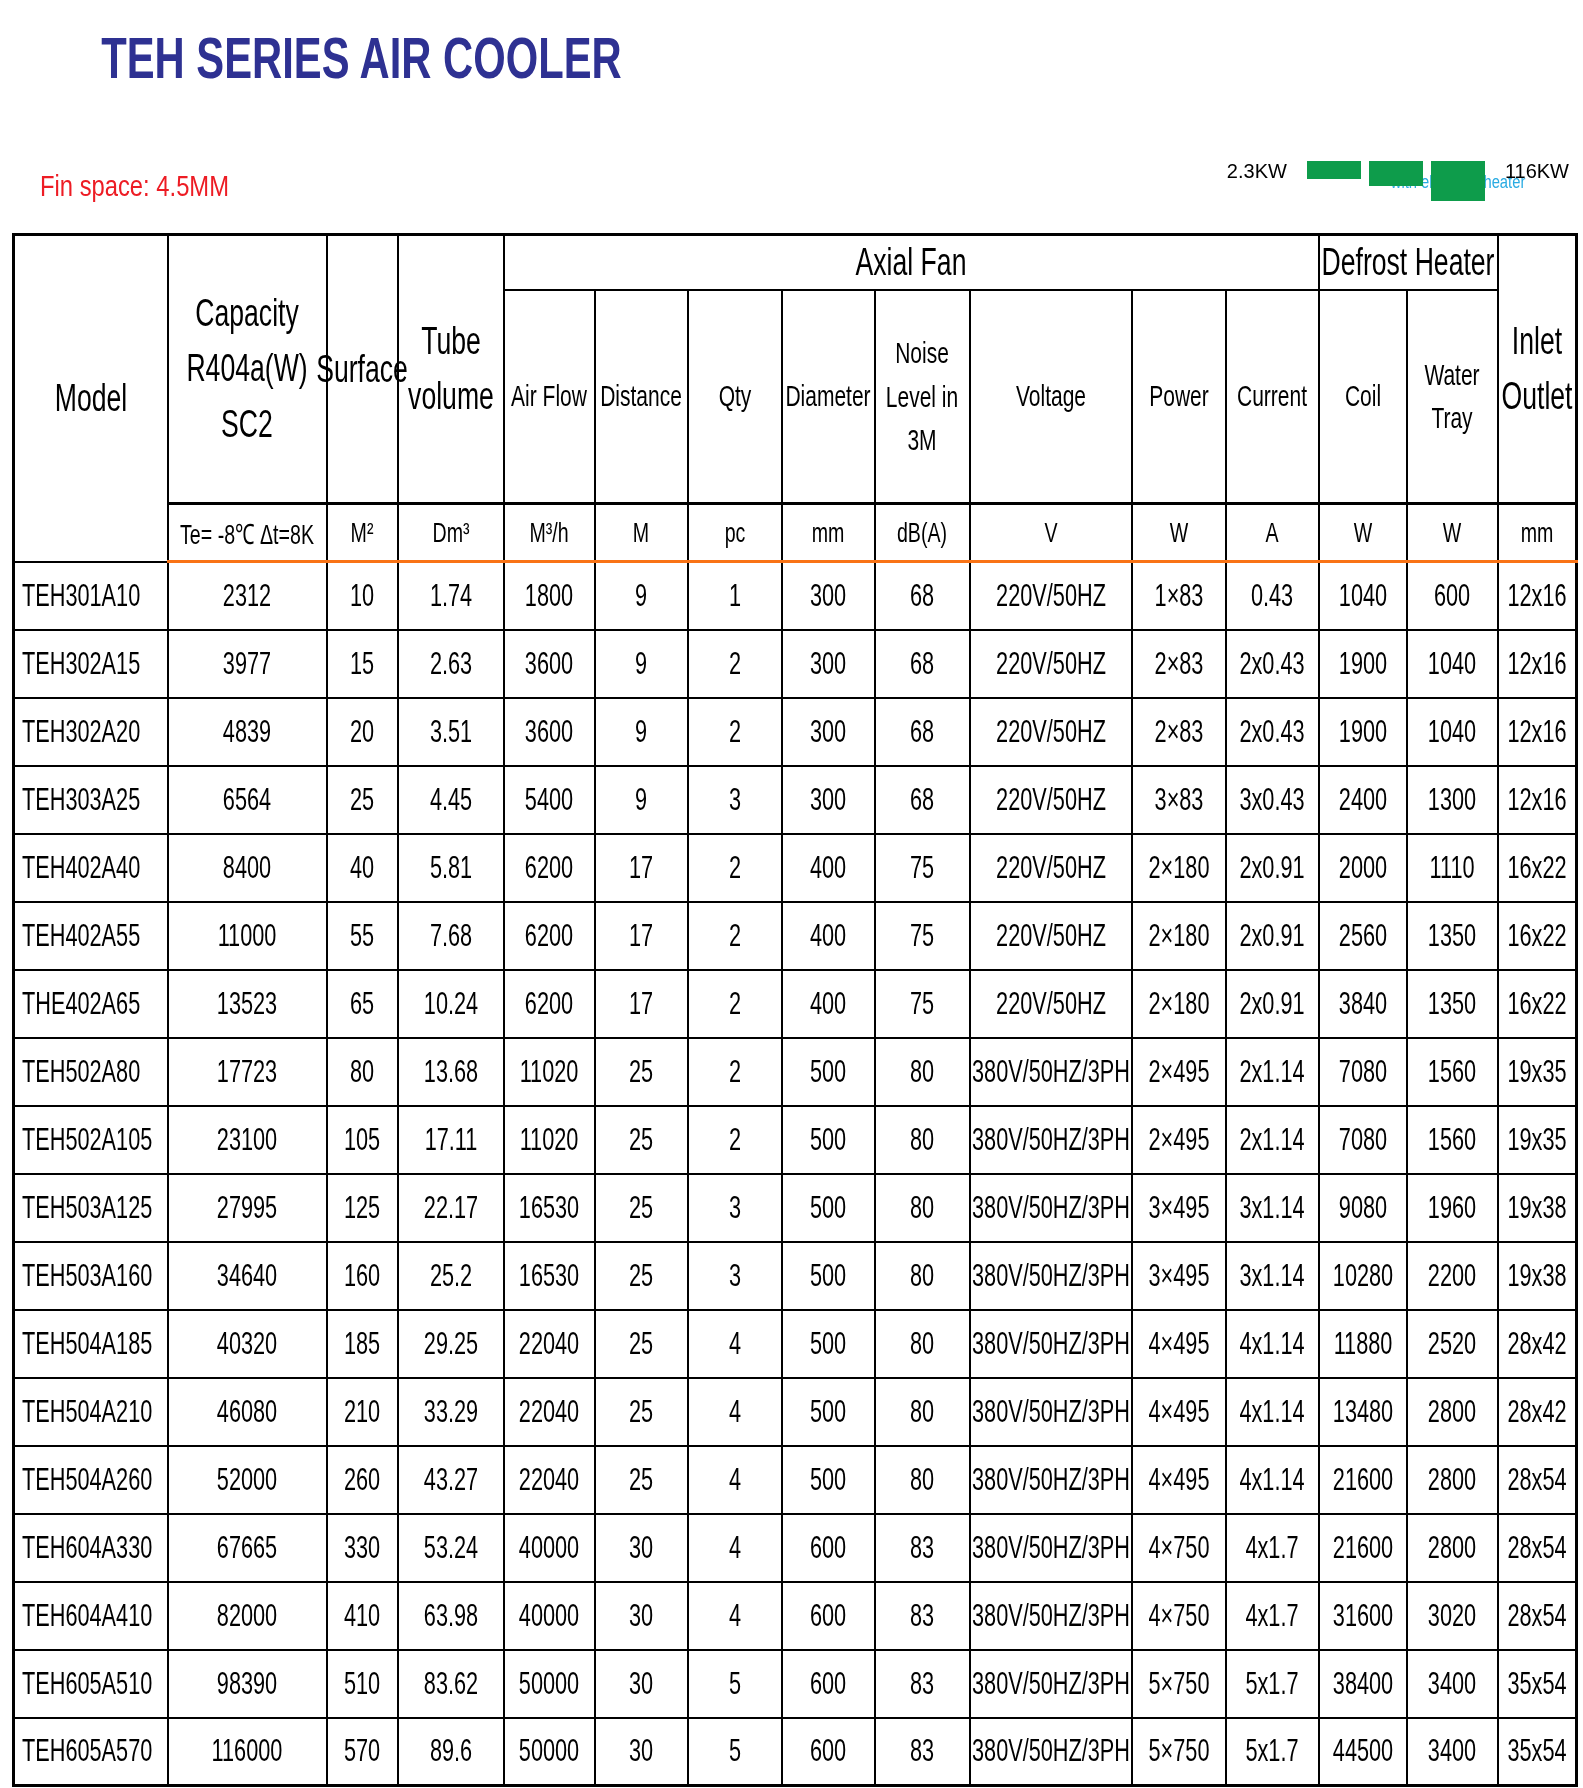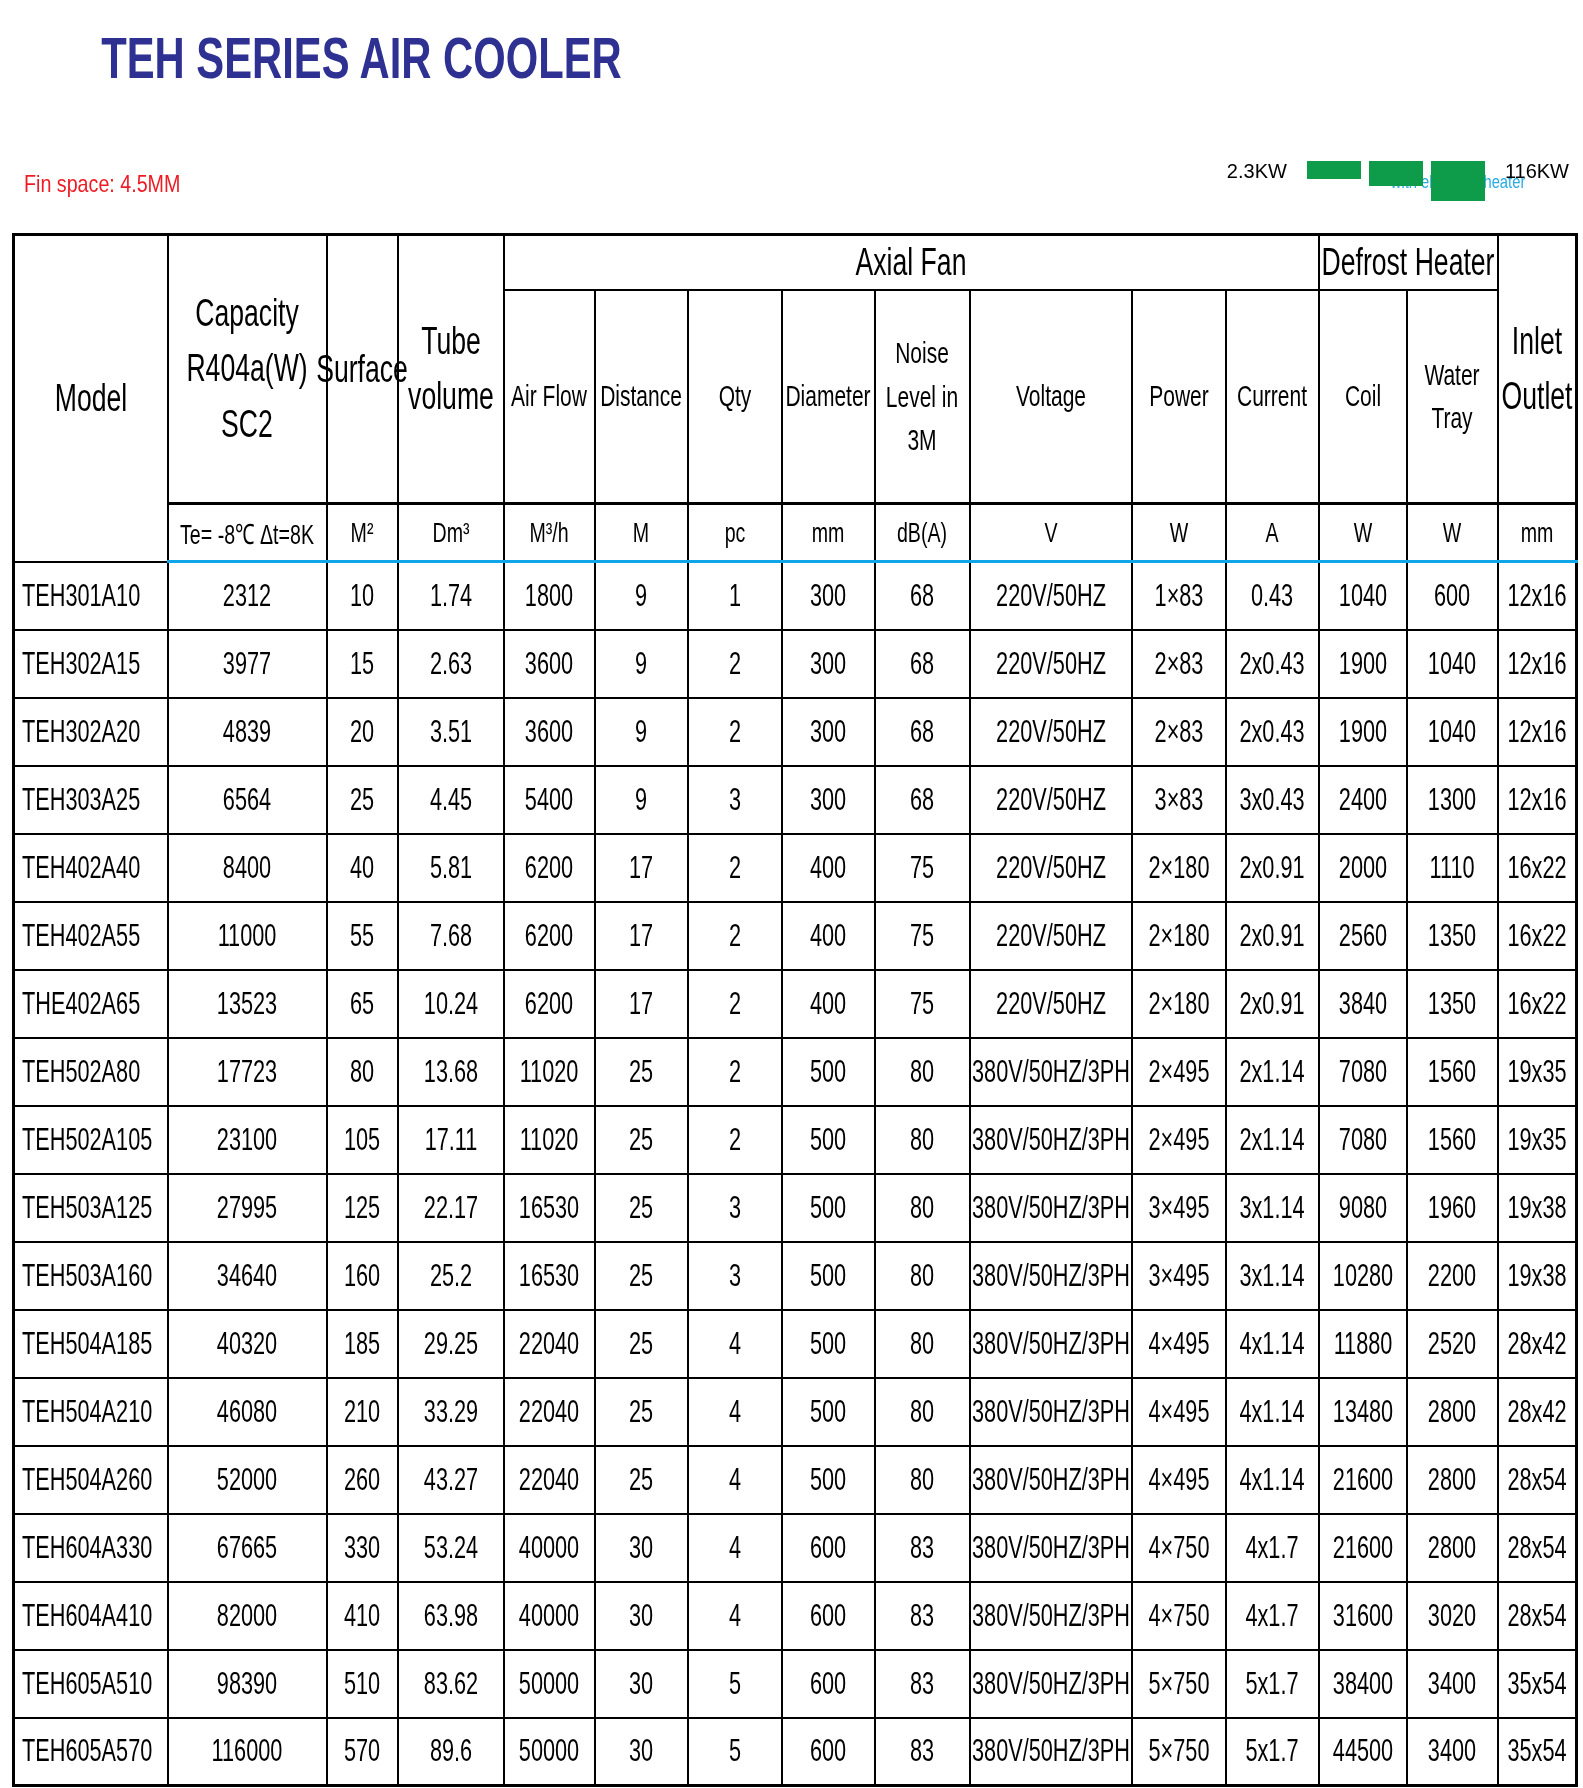--- a/index.html
+++ b/index.html
@@ -6,21 +6,21 @@
   body{
     width:1583px;height:1788px;position:relative;background:#ffffff;
     font-family:"Liberation Sans", sans-serif;color:#000;overflow:hidden;
   }
   
   .title-wrap{position:absolute;top:24px;left:0;width:1366px;text-align:left;}
   .title-text{
     display:inline-block;font-size:58px;font-weight:bold;color:#2E3192;
     transform:scaleX(0.72);transform-origin:center;white-space:nowrap;
   }
-  .fin-space{position:absolute;left:24px;top:170px;font-size:24px;color:#ED1C24;white-space:nowrap;}
+  .fin-space{position:absolute;left:40px;top:170px;font-size:29px;color:#ED1C24;white-space:nowrap;}
   .fin-inner{display:inline-block;transform:scaleX(0.82);transform-origin:left center;}
   .heater-note{position:absolute;left:0;top:172px;width:1540px;text-align:right;font-size:18px;color:#29ABE2;}
   .note-inner{display:inline-block;transform:scaleX(0.82);transform-origin:center;white-space:nowrap;}
   .legend{position:absolute;top:161px;right:14px;height:42px;display:flex;align-items:flex-start;gap:8px;}
   .legend-label{font-size:20px;line-height:1;padding-bottom:2px;white-space:nowrap;}
   .legend-min{margin-right:12px;}
   .legend-max{margin-left:12px;}
   .bar{width:54px;background:#0E9C4B;}
   .b1{height:18px;}.b2{height:25px;}.b3{height:40px;}
   
@@ -30,21 +30,21 @@
   }
   .spec th,.spec td{
     border:2px solid #000;padding:0;margin:0;vertical-align:middle;
     font-weight:normal;text-align:left;overflow:visible;
   }
   tr.group-row{height:55px;}
   tr.group-row th{font-size:38px;}
   tr.label-row{height:214px;}
   tr.label-row th, th.span-label{font-size:30px;}
   tr.units-row{height:58px;}
-  tr.units-row th{font-size:28px;border-top:3px solid #000;border-bottom:3px solid #0ea5e9;}
+  tr.units-row th{font-size:28px;border-top:3px solid #000;border-bottom:3px solid #f97316;}
   tbody tr{height:68px;}
   tbody td{font-size:31px;}
   td.model-col{padding-left:7px;text-align:center;}
   
   .sx{ 
     display:inline-block;position:relative;left:50%;
     transform:translateX(-50%) scaleX(0.7);white-space:nowrap;
   }
   .sxw{ 
     display:inline-block;position:relative;left:50%;width:142%;

